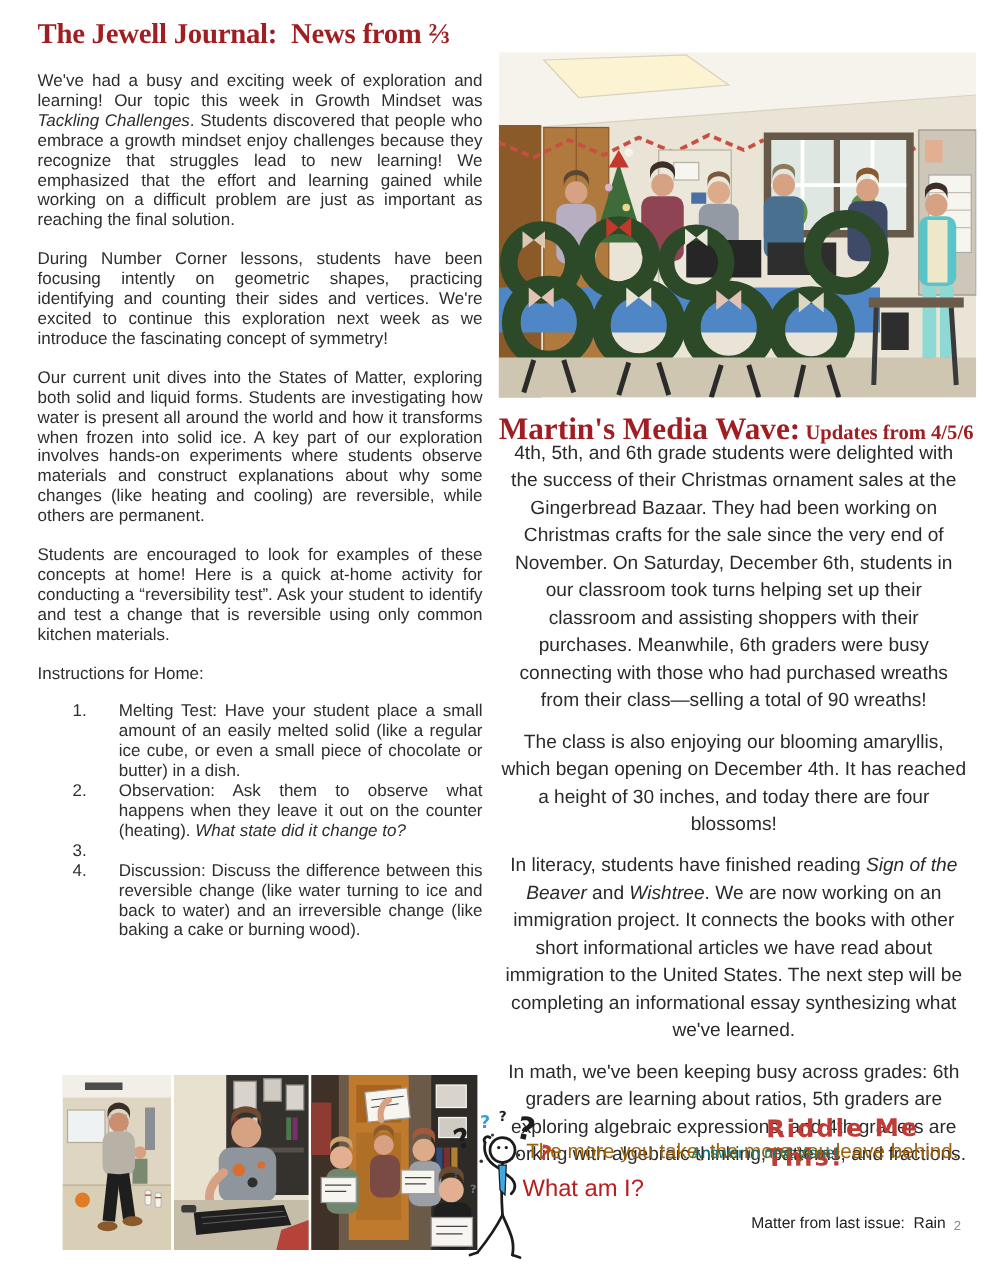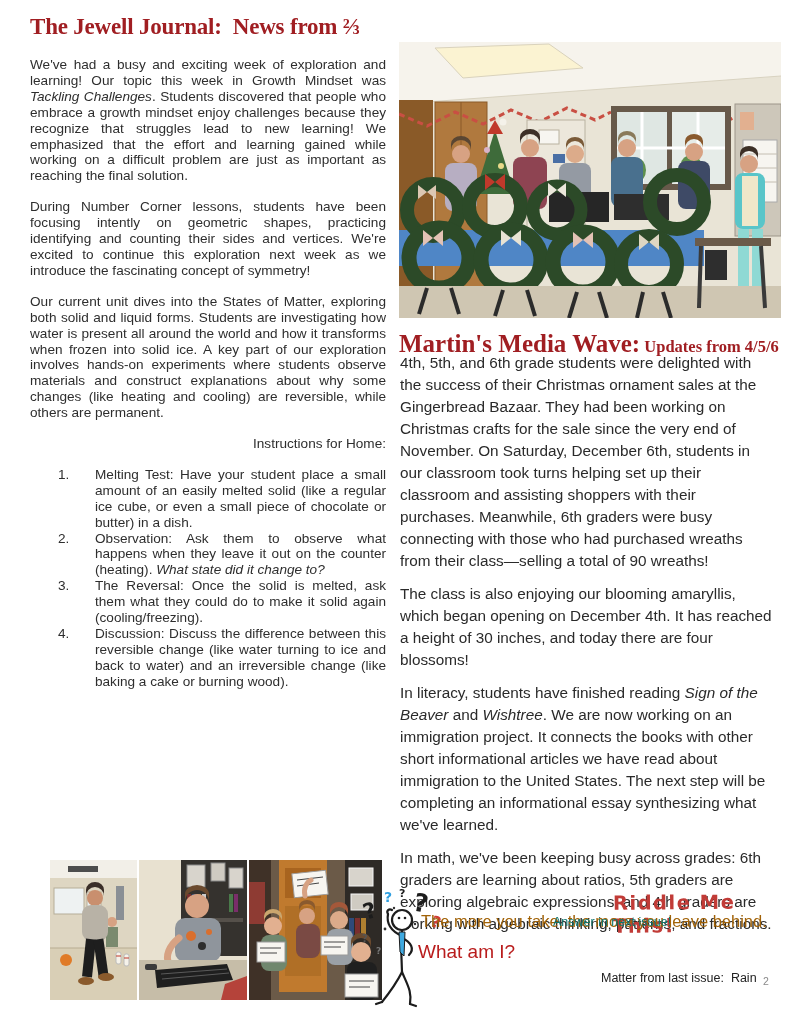--- a/index.html
+++ b/index.html
@@ -12,21 +12,21 @@
   .left-title {
     font-family:"Liberation Serif", serif; font-weight:bold;
     font-size:23px; letter-spacing:-0.2px; white-space:pre;
     color:var(--heading-red,#A01E22); margin:0 0 17px 0;
   }
   .body-p {
     font-size:13.6px; line-height:15.9px; text-align:justify;
     margin:0 0 15px 0; color:#2e2e2e;
   }
   .body-p i { font-style:italic; }
-  .plain-label { font-size:13.6px; line-height:15.9px; margin:0 0 15px 0;text-align:right; }
+  .plain-label { font-size:13.6px; line-height:15.9px; margin:0 0 15px 0; }
   .olist { margin:0; }
   .li { display:flex; font-size:13.6px; line-height:15.9px; }
   .li .num { flex:0 0 37px; margin-left:28px; }
   .li .li-text { flex:1; text-align:justify; }
   .bonus-p {
     font-size:13.6px; line-height:15.9px; text-align:justify;
     margin:15px 0 0 65px;
   }
   
   .photo-top { position:absolute; left:399px; top:42px; width:382px; height:276px; }
@@ -35,21 +35,21 @@
   
   .right-title {
     position:absolute; left:399px; top:330px; width:390px;
     font-family:"Liberation Serif", serif; font-weight:bold;
     color:var(--heading-red,#A01E22); margin:0; white-space:pre;
   }
   .right-title .t-main { font-size:25px; }
   .right-title .t-sub  { font-size:16.5px; }
   .right-col-text { position:absolute; left:400px; top:352px; width:374px; }
   .right-col-text p {
-    font-size:15.3px; line-height:22px; margin:0 0 11px 0; color:#2a2a2a;
+    font-size:15.3px; line-height:22px; margin:0 0 11px 0; color:#2a2a2a;text-align:center;
   }
   .right-col-text p i { font-style:italic; }
   
   .thinker { position:absolute; left:352px; top:880px; }
   .riddle-title {
     position:absolute; left:613px; top:891px;
     font-family:"DejaVu Sans", sans-serif; font-size:19.5px; font-weight:600;
     letter-spacing:1.5px; color:var(--riddle-red,#C13B37); transform:rotate(-0.5deg);
   }
   .riddle-line { position:absolute; left:421px; top:912px; font-size:16.5px; color:#a16207; }
@@ -65,35 +65,35 @@
 
   <div class="left-col">
     <h1 class="left-title">The Jewell Journal:  News from ⅔</h1>
 
     <p class="body-p"><span>We've had a busy and exciting week of exploration and learning! Our topic this week in Growth Mindset was </span><i>Tackling Challenges</i><span>. Students discovered that people who embrace a growth mindset enjoy challenges because they recognize that struggles lead to new learning! We emphasized that the effort and learning gained while working on a difficult problem are just as important as reaching the final solution.</span></p>
 
     <p class="body-p">During Number Corner lessons, students have been focusing intently on geometric shapes, practicing identifying and counting their sides and vertices. We're excited to continue this exploration next week as we introduce the fascinating concept of symmetry!</p>
 
     <p class="body-p">Our current unit dives into the States of Matter, exploring both solid and liquid forms. Students are investigating how water is present all around the world and how it transforms when frozen into solid ice. A key part of our exploration involves hands-on experiments where students observe materials and construct explanations about why some changes (like heating and cooling) are reversible, while others are permanent.</p>
 
+    <p class="body-p">Students are encouraged to look for examples of these concepts at home! Here is a quick at-home activity for conducting a “reversibility test”. Ask your student to identify and test a change that is reversible using only common kitchen materials.</p>
 
     <p class="plain-label">Instructions for Home:</p>
 
     <div class="olist">
       <div class="li">
         <span class="num">1.</span>
         <span class="li-text"><span>Melting Test: Have your student place a small amount of an easily melted solid (like a regular ice cube, or even a small piece of chocolate or butter) in a dish.</span></span>
       </div>
       <div class="li">
         <span class="num">2.</span>
         <span class="li-text"><span>Observation: Ask them to observe what happens when they leave it out on the counter (heating). </span><i>What state did it change to?</i></span>
       </div>
       <div class="li">
         <span class="num">3.</span>
-        <span class="li-text"><span>The Reversal: Once the solid is melted, ask them what they could do to make it solid again (cooling/freezing).</span></span>
       </div>
       <div class="li">
         <span class="num">4.</span>
         <span class="li-text"><span>Discussion: Discuss the difference between this reversible change (like water turning to ice and back to water) and an irreversible change (like baking a cake or burning wood).</span></span>
       </div>
     </div>
 
   </div>
 
   <div class="photo-top">

